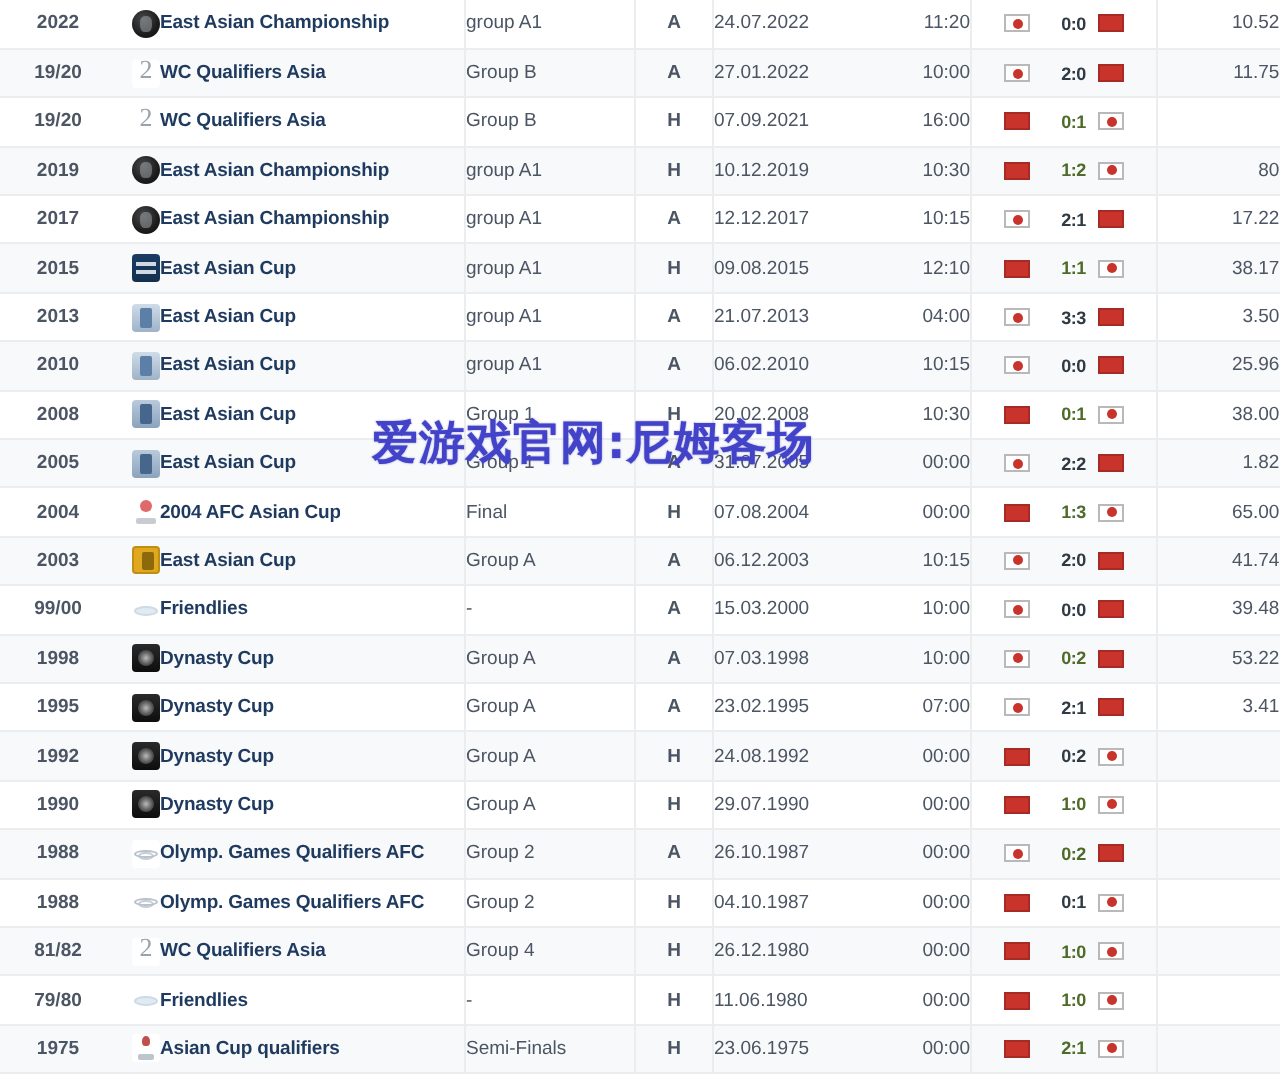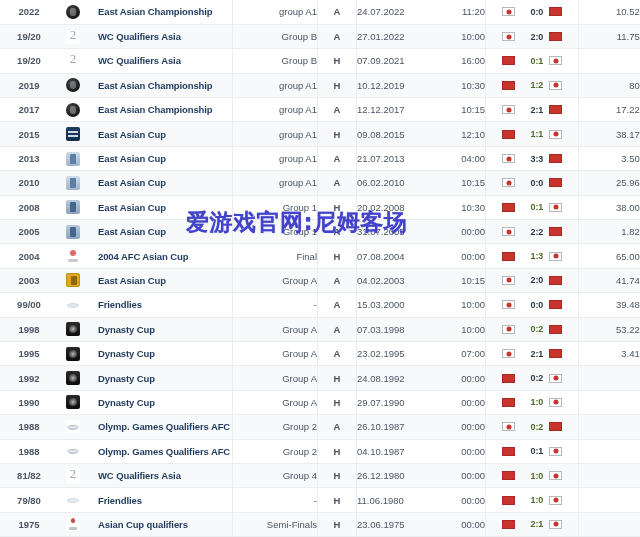--- a/index.html
+++ b/index.html
@@ -29,29 +29,29 @@
     font-size:9.5px;
     color:#4b5563;
     vertical-align:middle;
     white-space:nowrap;
     overflow:hidden;
   }
 
   
   .c-season{width:58px;text-align:center;color:#5b6470;font-size:9.5px;font-weight:bold;}
   .c-comp{width:174px;text-align:left;border-right:1px solid #ecedef;}
-  .c-round{width:84px;text-align:right;color:#6b7280;font-size:9px;}
+  .c-round{width:84px;text-align:left;color:#6b7280;font-size:9px;}
   .c-ha{width:38px;text-align:center;color:#1f2937;font-weight:bold;font-size:9px;border-left:1px solid #ecedef;}
   .c-date{width:76px;text-align:left;color:#4b5563;font-size:9px;border-left:1px solid #ecedef;}
   .c-time{width:52px;text-align:right;color:#4b5563;font-size:9px;}
   .c-match{width:92px;text-align:center;border-left:1px solid #ecedef;}
   .c-att{width:66px;text-align:right;padding-right:12px;color:#4b5563;font-size:9px;border-left:1px solid #ecedef;}
 
   
-  .comp-inner{display:flex;align-items:center;gap:18px;padding-left:8px;}
+  .comp-inner{display:flex;align-items:center;gap:0;padding-left:8px;}
   .comp-name{
     color:#1f3a5f;font-weight:bold;font-size:9.5px;letter-spacing:-0.1px;
     overflow:hidden;text-overflow:ellipsis;
   }
 
   
   .logo{width:14px;height:14px;flex:0 0 14px;border-radius:2px;
         display:inline-block;position:relative;overflow:hidden;}
   .logo.eac{background:radial-gradient(circle at 40% 35%,#4a4a4a 0%,#1c1c1c 60%,#101010 100%);
             border-radius:50%;}
@@ -359,21 +359,21 @@
         <tr class="alt">
           <td class="c-season">2003</td>
           <td class="c-comp">
             <div class="comp-inner">
               <span class="logo eac03"></span>
               <span class="comp-name">East Asian Cup</span>
             </div>
           </td>
           <td class="c-round">Group A</td>
           <td class="c-ha">A</td>
-          <td class="c-date">04.02.2003</td>
+          <td class="c-date">06.12.2003</td>
           <td class="c-time">10:15</td>
           <td class="c-match">
             <div class="match-inner">
               <span class="flag jp"></span>
               <span class="score dark">2:0</span>
               <span class="flag cn"></span>
             </div>
           </td>
           <td class="c-att">41.742</td>
         </tr>

